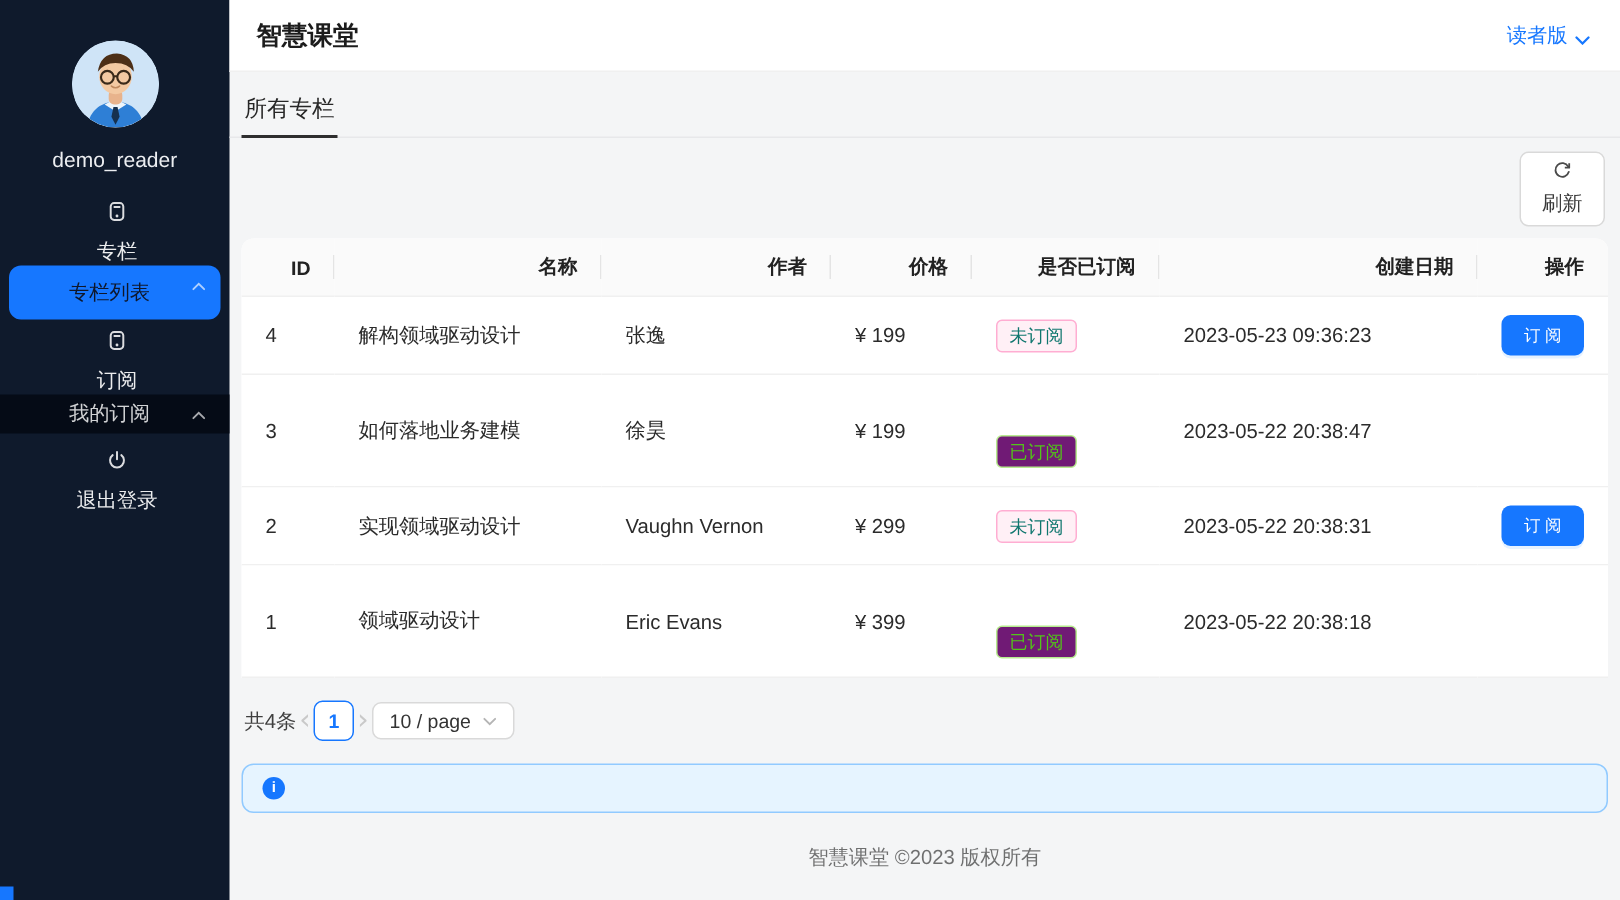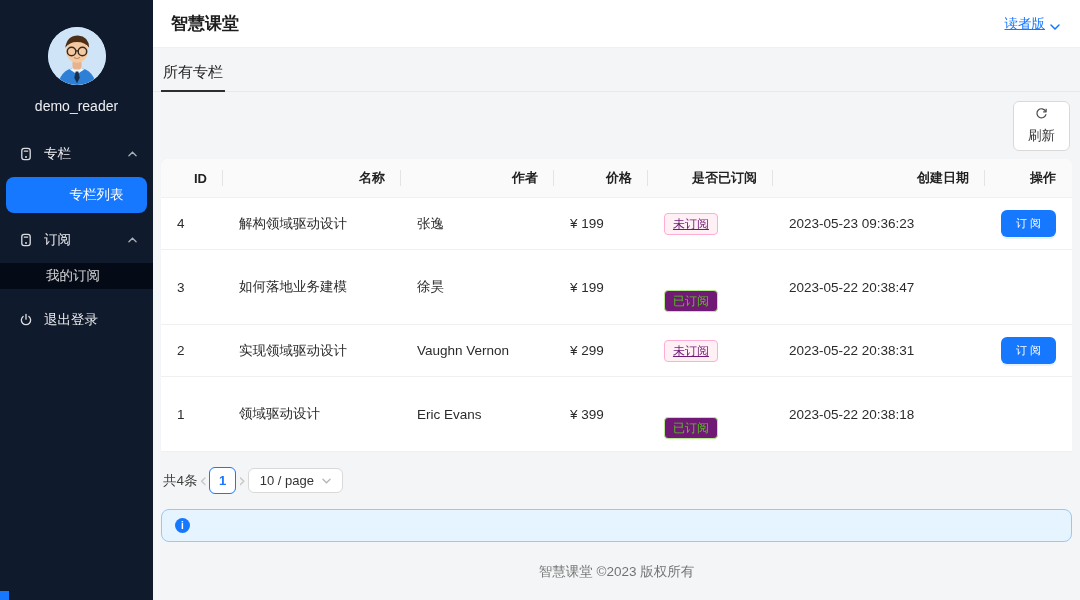--- a/index.html
+++ b/index.html
@@ -5,49 +5,49 @@
   * { box-sizing: border-box; margin: 0; padding: 0; }
   html, body { width: 1080px; height: 600px; overflow: hidden; }
   body { font-family: "Liberation Sans", "DejaVu Sans", sans-serif; background: #f4f5f6; }
   .app { display: flex; width: 1080px; height: 600px; position: relative; }
 
   
   .sidebar { width: 153px; flex: 0 0 153px; background: #0f1a2c; color: rgba(255,255,255,.88); display: flex; flex-direction: column; }
   .avatar-wrap { width: 58px; height: 58px; border-radius: 50%; overflow: hidden; margin: 27px auto 0; background: #cfe4f7; }
   .username { text-align: center; font-size: 14px; color: #eceef1; margin-top: 13px; }
   .side-nav { margin-top: 20px; }
-  .menu-item { display: flex; align-items: center; height: 40px; padding: 0 16px 0 19px; font-size: 13.5px; gap: 11px; cursor: pointer; color: rgba(255,255,255,.92); }
+  .menu-item { display: flex; align-items: center; height: 40px; padding: 0 16px 0 19px; font-size: 13.5px; gap: 11px; cursor: pointer; color: rgba(255,255,255,.92); flex-direction: column; }
   .menu-item .mi-icon { display: flex; color: rgba(255,255,255,.85); }
   .menu-caret { margin-left: auto; color: rgba(255,255,255,.65); display: flex; }
-  .submenu-pill { height: 36px; margin: 3px 6px 7px; border-radius: 8px; background: var(--accent, #1677ff); color: #ffffff; display: flex; align-items: center; padding-left: 40px; font-size: 13.5px; cursor: pointer; justify-content: center; }
+  .submenu-pill { height: 36px; margin: 3px 6px 7px; border-radius: 8px; background: var(--accent, #1677ff); color: #0f172a; display: flex; align-items: center; padding-left: 40px; font-size: 13.5px; cursor: pointer; }
   .submenu-dark { height: 26px; margin-top: 3px; background: #050b16; display: flex; align-items: center; padding-left: 46px; font-size: 13.5px; color: rgba(255,255,255,.82); cursor: pointer; }
   .logout { margin-top: 11px; }
   .corner-accent { position: absolute; left: 0; bottom: 0; width: 9px; height: 9px; background: var(--accent, #1677ff); }
 
   
   .main { flex: 1; display: flex; flex-direction: column; min-width: 0; }
   .topbar { height: 48px; background: #fff; display: flex; align-items: center; justify-content: space-between; padding: 0 20px 0 18px; border-bottom: 1px solid #f0f0f0; flex: 0 0 48px; }
   .app-title { font-size: 17px; font-weight: 700; color: #1c1c1c; }
-  .version-switch { color: var(--accent, #1677ff); font-size: 13.5px; display: flex; align-items: flex-end; gap: 5px; cursor: pointer; text-decoration: underline; }
+  .version-switch { color: var(--accent, #1677ff); font-size: 13.5px; display: flex; align-items: flex-end; gap: 5px; cursor: pointer; }
 
   .content { flex: 1; display: flex; flex-direction: column; min-height: 0; }
 
   .tabbar { margin-top: 6px; padding: 0 8px; border-bottom: 1px solid #e7e8ea; }
   .tab { display: inline-block; padding: 9px 2px 8px; font-size: 15px; color: #262626; border-bottom: 2px solid #2e2e2e; margin-bottom: -1px; cursor: pointer; }
 
   .toolbar { display: flex; justify-content: flex-end; padding: 9px 10px 8px; }
   .btn-default { background: #fff; border: 1px solid #d9d9d9; border-radius: 6px; padding: 5px 14px; font-size: 13.5px; color: #3a3a3a; display: inline-flex; align-items: center; gap: 7px; cursor: pointer; flex-direction: column; }
 
   .table-wrap { margin: 0 8px; }
   table { width: 100%; border-collapse: separate; border-spacing: 0; background: #fff; border-radius: 8px 8px 0 0; overflow: hidden; }
   thead th { background: #fafafa; text-align: right; font-weight: 700; font-size: 13px; color: #222; padding: 10px 16px; border-bottom: 1px solid #f0f0f0; position: relative; white-space: nowrap; }
   thead th:not(:last-child)::after { content: ""; position: absolute; right: 0; top: 28%; height: 44%; width: 1px; background: #e4e4e4; }
   tbody td { padding: 12px 16px; border-bottom: 1px solid #f0f0f0; font-size: 13.5px; color: #2b2b2b; background: #fff; white-space: nowrap; }
   .tag { display: inline-block; font-size: 12px; line-height: 20px; padding: 0 8px; border-radius: 4px; }
-  .tag-pink { color: #701a75; background: #fff0f6; border: 1px solid #ffadd2; text-decoration: underline; }
+  .tag-pink { color: #0f766e; background: #fff0f6; border: 1px solid #ffadd2; }
   .tag-green { color: #52c41a; background: #701a75; border: 1px solid #b7eb8f; margin-top: 28px; }
   .btn-primary { background: var(--accent, #1677ff); color: #fff; border: none; border-radius: 6px; padding: 6px 15px; font-size: 11px; cursor: pointer; box-shadow: 0 2px 0 rgba(5,125,255,.1); }
 
   .pagination { display: flex; justify-content: flex-start; align-items: center; padding: 15px 10px 14px; font-size: 13.5px; color: #3f3f3f; }
   .pg-arrow { color: #c9c9c9; font-size: 19px; line-height: 1; cursor: pointer; padding: 0 2px; font-family: "DejaVu Sans", sans-serif; }
   .pg-num { width: 27px; height: 27px; border: 1px solid var(--accent, #1677ff); color: var(--accent, #1677ff); border-radius: 6px; display: flex; align-items: center; justify-content: center; background: #fff; font-weight: 600; font-size: 13px; cursor: pointer; }
   .pg-size { border: 1px solid #d9d9d9; background: #fff; border-radius: 6px; padding: 4px 11px; display: flex; gap: 8px; align-items: center; color: #333; font-size: 13px; cursor: pointer; }
   .pg-size .caret { color: #b5b5b5; display: flex; }
 
   .alert-info { margin: 1px 8px 0; background: #e6f4ff; border: 1px solid #91caff; border-radius: 8px; padding: 8px 13px; display: flex; align-items: center; gap: 9px; font-size: 13.5px; color: #333; }

